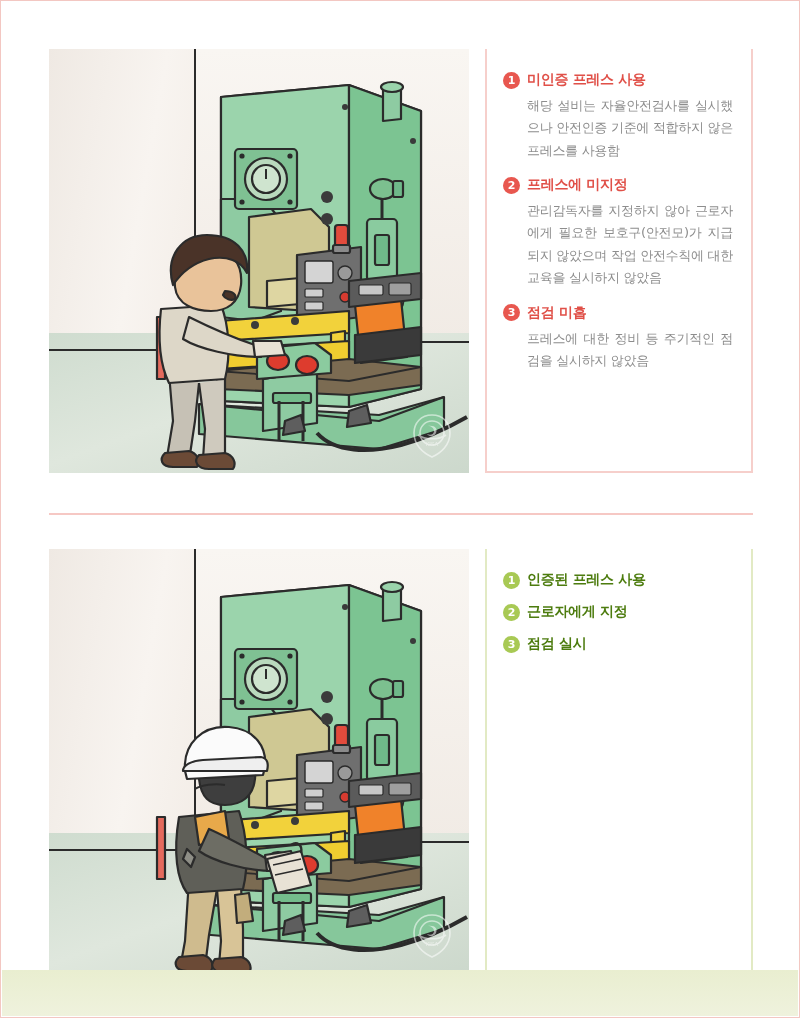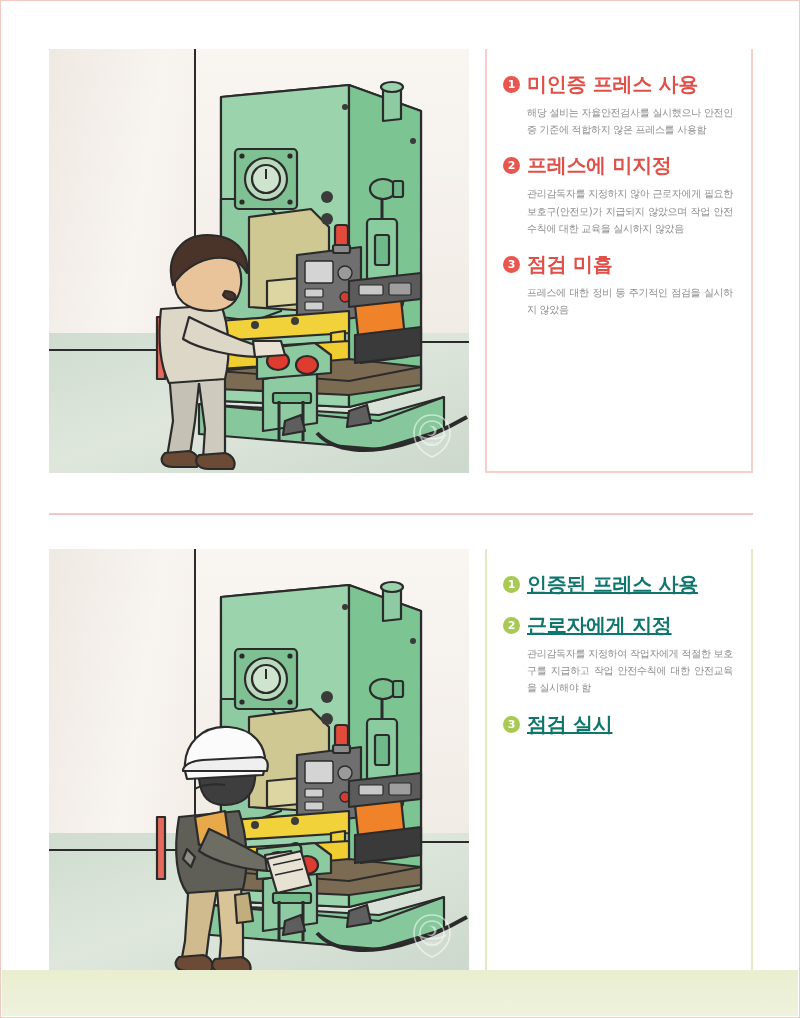--- a/index.html
+++ b/index.html
@@ -111,26 +111,26 @@
   .num {
     flex: 0 0 auto;
     width: 17px; height: 17px; border-radius: 50%;
     background: #e8574f; color: #fff;
     font-size: 11px; font-weight: bold;
     display:flex; align-items:center; justify-content:center;
     line-height: 1;
   }
   .num.green { background: #a8c954; }
   .item-title {
-    font-size: 20px; font-weight: bold; color: #e05048;
+    font-size: 14px; font-weight: bold; color: #e05048;
     letter-spacing: -.3px;
   }
-  .item-title.green { color: #0f766e; text-decoration: underline; }
+  .item-title.green { color: #4d7c0f; }
   .item-body {
-    font-size: 10px; line-height: 1.72;
+    font-size: 13px; line-height: 1.72;
     color: #8d8d8d;
     padding-left: 24px;
     letter-spacing: -.3px;
     text-align: justify;
   }
 </style>
 </head>
 <body>
 
 <div class="page">
@@ -415,21 +415,20 @@
             <span class="num green">1</span>
             <span class="item-title green">인증된 프레스 사용</span>
           </div>
         </div>
 
         <div class="item">
           <div class="item-head">
             <span class="num green">2</span>
             <span class="item-title green">근로자에게 지정</span>
           </div>
-          <div class="item-body">관리감독자를 지정하여 작업자에게 적절한 보호구를 지급하고 작업 안전수칙에 대한 안전교육을 실시해야 함</div>
         </div>
 
         <div class="item">
           <div class="item-head">
             <span class="num green">3</span>
             <span class="item-title green">점검 실시</span>
           </div>
         </div>
 
       </div>

